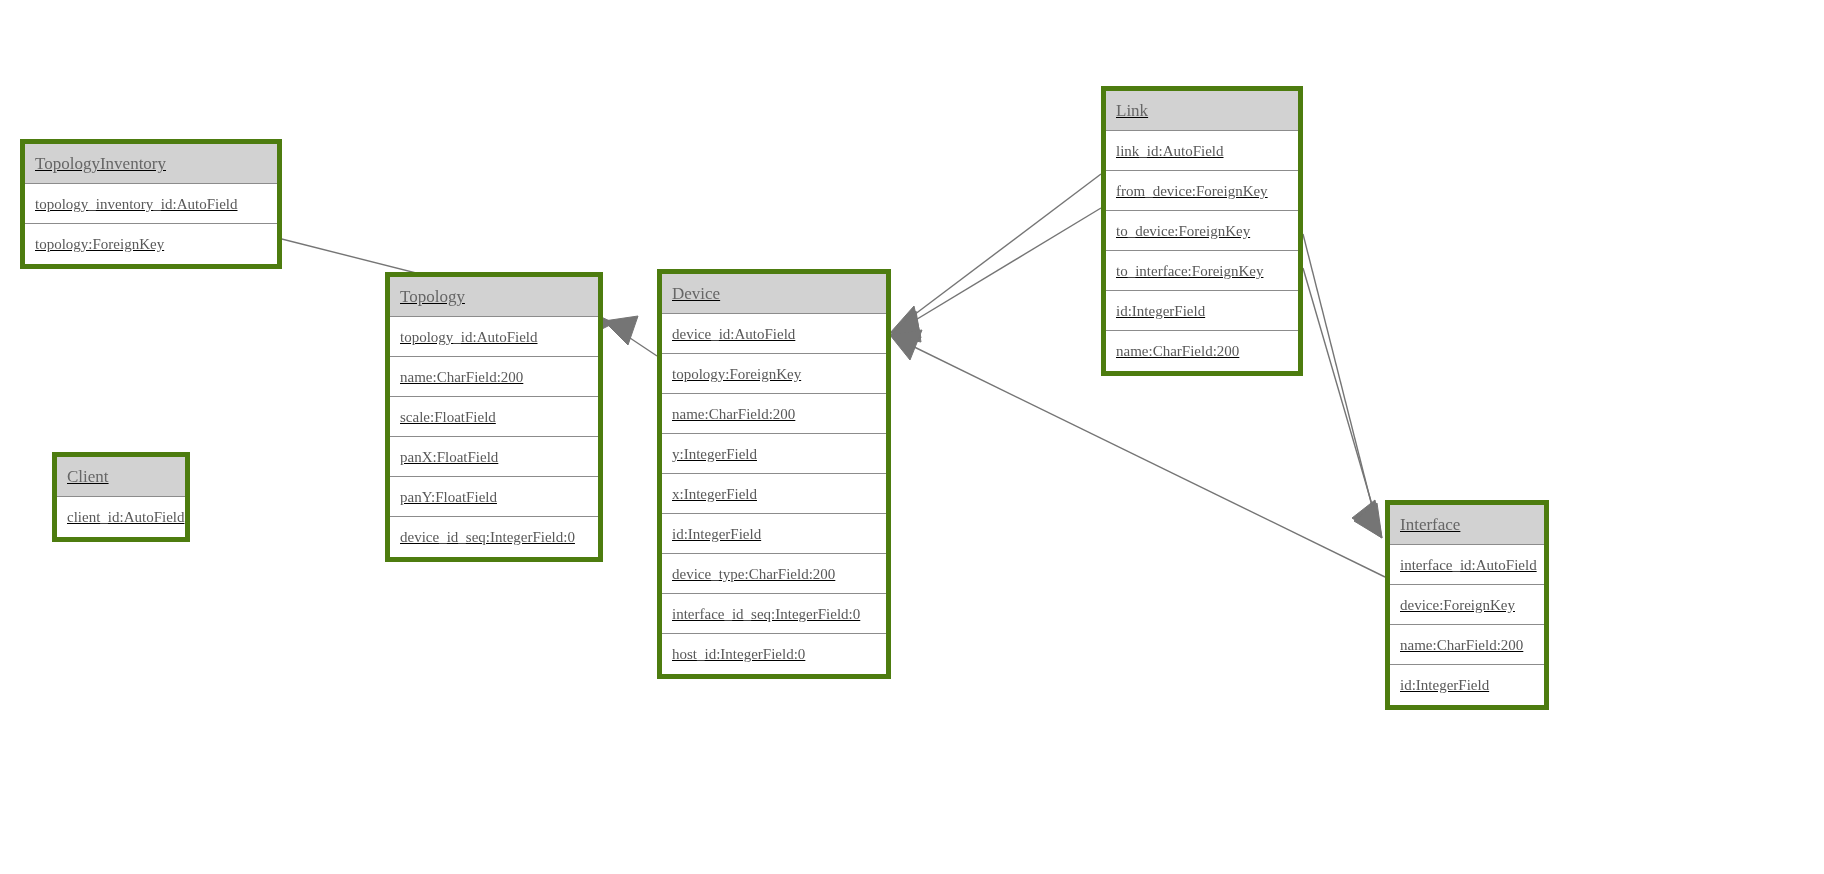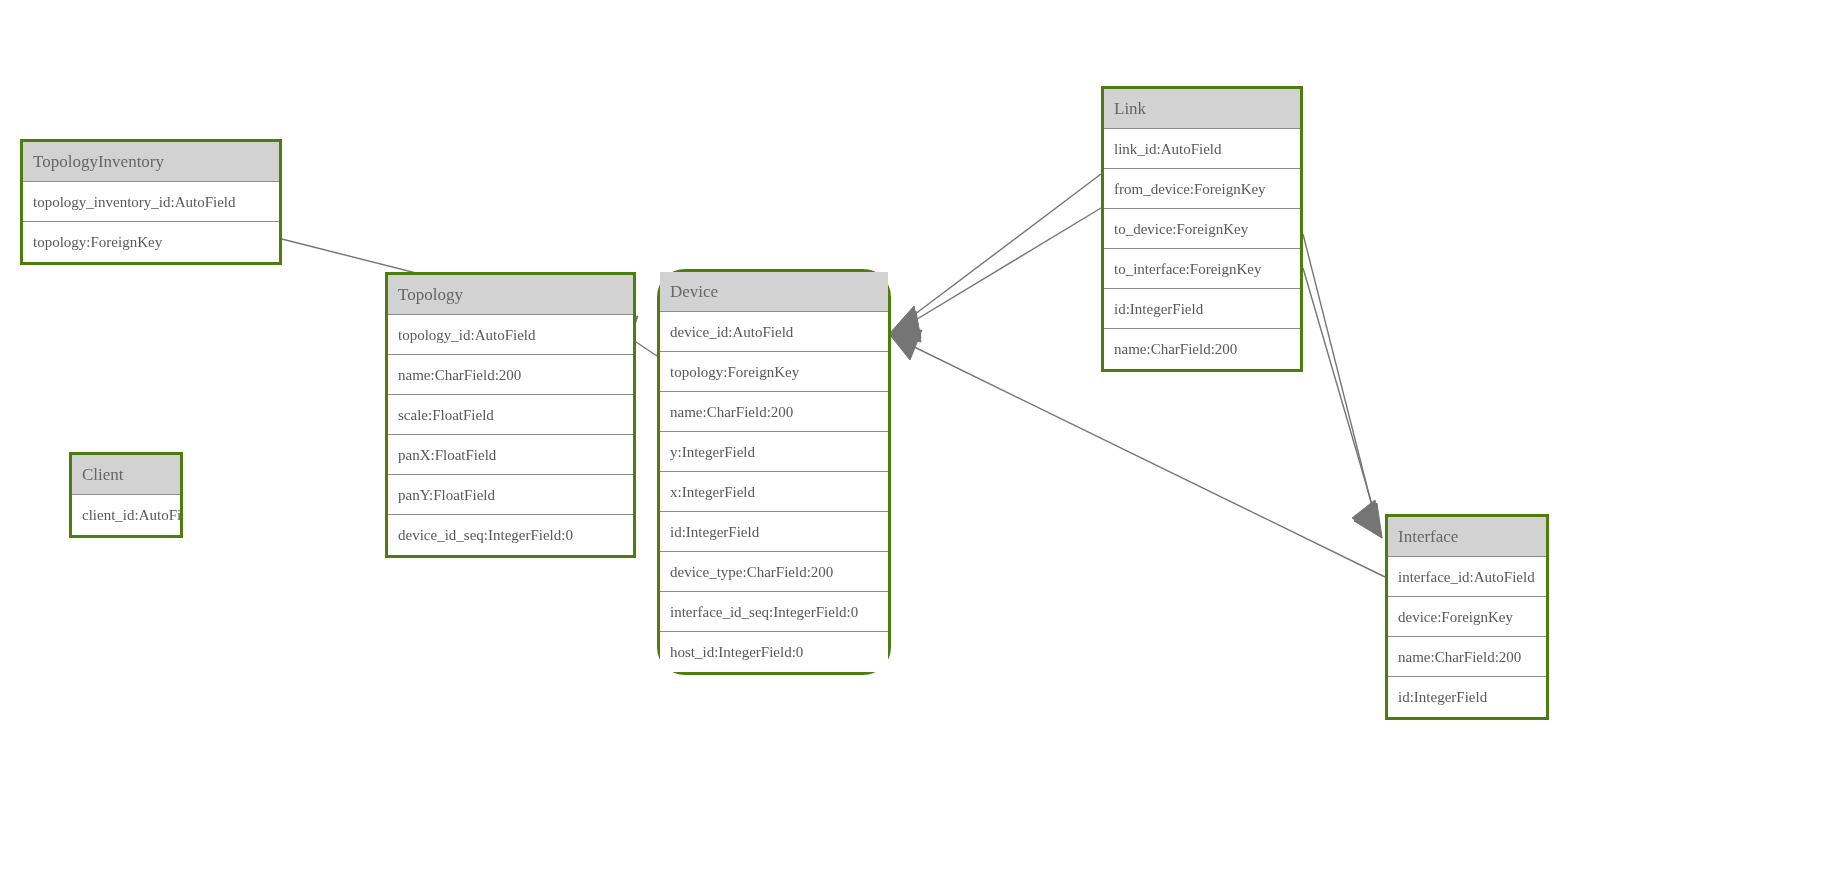--- a/index.html
+++ b/index.html
@@ -24,22 +24,23 @@
     position: absolute;
     left: 0; top: 0;
     width: 1824px;
     height: 874px;
     z-index: 1;
   }
   .entity {
     position: absolute;
     z-index: 2;
     box-sizing: border-box;
-    border: 3px solid #4d7c0f;
+    border: 5px solid #4d7c0f;
     background: #ffffff;
+    text-decoration: underline;
   }
   .entity-header {
     box-sizing: border-box;
     background: #d2d2d2;
     border-bottom: 1px solid #8c8c8c;
     color: #666666;
     font-size: 17px;
     line-height: 40px;
     height: 40px;
     padding: 0 10px;
@@ -83,36 +84,36 @@
       <path d="M 1303 268 L 1380 532" stroke="#757575" stroke-width="1.4" fill="none"></path>
       <path d="M 1382 538 L 1354 521 L 1377 503 Z" fill="#757575" stroke="#757575" stroke-width="1"></path>
     </svg>
 
   <div class="entity" style="left: 20px; top: 139px; width: 262px;">
     <div class="entity-header">TopologyInventory</div>
     <div class="entity-row">topology_inventory_id:AutoField</div>
     <div class="entity-row">topology:ForeignKey</div>
   </div>
 
-  <div class="entity" style="left: 385px; top: 272px; width: 251px;">
+  <div class="entity" style="left: 385px; top: 272px; width: 218px;">
     <div class="entity-header">Topology</div>
     <div class="entity-row">topology_id:AutoField</div>
     <div class="entity-row">name:CharField:200</div>
     <div class="entity-row">scale:FloatField</div>
     <div class="entity-row">panX:FloatField</div>
     <div class="entity-row">panY:FloatField</div>
     <div class="entity-row">device_id_seq:IntegerField:0</div>
   </div>
 
-  <div class="entity" style="left: 69px; top: 452px; width: 114px;">
+  <div class="entity" style="left: 52px; top: 452px; width: 138px;">
     <div class="entity-header">Client</div>
     <div class="entity-row">client_id:AutoField</div>
   </div>
 
-  <div class="entity" style="left: 657px; top: 269px; width: 234px; border-radius: 28px;">
+  <div class="entity" style="left: 657px; top: 269px; width: 234px;">
     <div class="entity-header">Device</div>
     <div class="entity-row">device_id:AutoField</div>
     <div class="entity-row">topology:ForeignKey</div>
     <div class="entity-row">name:CharField:200</div>
     <div class="entity-row">y:IntegerField</div>
     <div class="entity-row">x:IntegerField</div>
     <div class="entity-row">id:IntegerField</div>
     <div class="entity-row">device_type:CharField:200</div>
     <div class="entity-row">interface_id_seq:IntegerField:0</div>
     <div class="entity-row">host_id:IntegerField:0</div>
@@ -121,21 +122,21 @@
   <div class="entity" style="left: 1101px; top: 86px; width: 202px;">
     <div class="entity-header">Link</div>
     <div class="entity-row">link_id:AutoField</div>
     <div class="entity-row">from_device:ForeignKey</div>
     <div class="entity-row">to_device:ForeignKey</div>
     <div class="entity-row">to_interface:ForeignKey</div>
     <div class="entity-row">id:IntegerField</div>
     <div class="entity-row">name:CharField:200</div>
   </div>
 
-  <div class="entity" style="left: 1385px; top: 514px; width: 164px;">
+  <div class="entity" style="left: 1385px; top: 500px; width: 164px;">
     <div class="entity-header">Interface</div>
     <div class="entity-row">interface_id:AutoField</div>
     <div class="entity-row">device:ForeignKey</div>
     <div class="entity-row">name:CharField:200</div>
     <div class="entity-row">id:IntegerField</div>
   </div>
 
 </div>
 
 </body></html>

